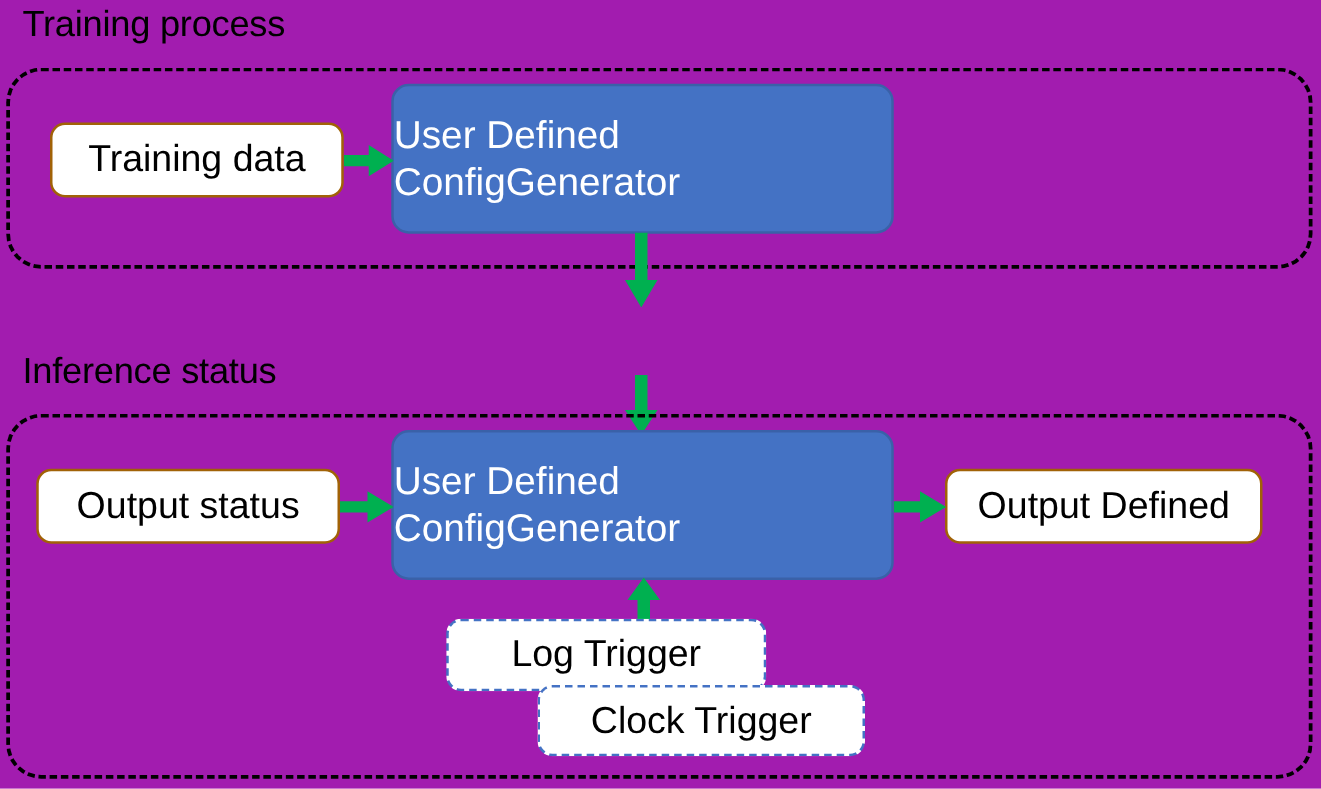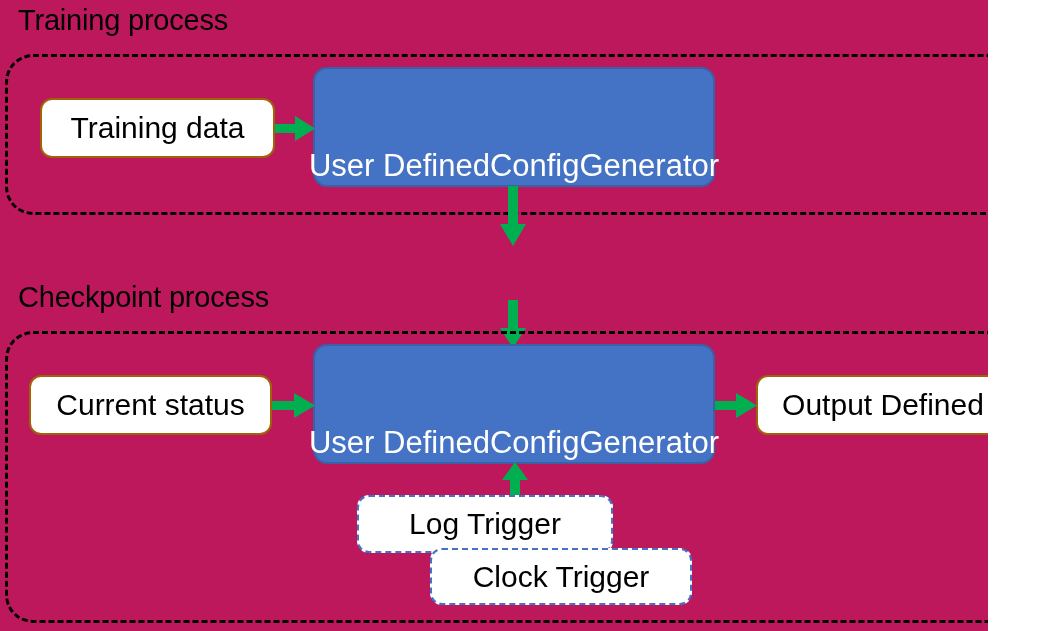--- a/index.html
+++ b/index.html
@@ -5,25 +5,24 @@
   html, body {
     margin: 0;
     padding: 0;
     background: #ffffff;
   }
   body {
     font-family: "Liberation Sans", sans-serif;
   }
   #canvas {
     position: relative;
-    width: 961px;
+    width: 1057px;
     height: 631px;
-    background: #be185d;
+    background: #a21caf;
     overflow: hidden;
-    padding-left: 27px;
   }
 
   
   .section-label {
     position: absolute;
     font-size: 29px;
     line-height: 1;
     color: #000000;
     white-space: nowrap;
     letter-spacing: -0.2px;
@@ -55,22 +54,22 @@
   }
 
   
   .node-blue {
     position: absolute;
     box-sizing: border-box;
     background: #4472C4;
     border: 2px solid #3A61A8;
     border-radius: 14px;
     display: flex;
-    flex-direction: row;
-    align-items: flex-end;
+    flex-direction: column;
+    align-items: flex-start;
     justify-content: center;
     color: #ffffff;
     font-size: 31px;
     line-height: 1.22;
     white-space: nowrap;
   }
   .node-blue .ln { display: block; }
 
   
   .node-trigger {
@@ -125,25 +124,25 @@
   </div>
 
 
   <div class="arrow" style="left:496px; top:300px; width:34px; height:48px;">
     <svg width="34" height="48" viewBox="0 0 34 48">
       <rect x="12" y="0" width="10" height="32" fill="#00B050"></rect>
       <polygon points="4,28 30,28 17,48" fill="#00B050"></polygon>
     </svg>
   </div>
 
-  <div class="section-label" style="left:18px; top:283px;">Checkpoint process</div>
+  <div class="section-label" style="left:18px; top:283px;">Inference status</div>
 
   <div class="group-box" style="left:5px; top:331px; width:1045px; height:292px;"></div>
 
-  <div class="node-plain" style="left:29px; top:375px; width:243px; height:60px;">Current status</div>
+  <div class="node-plain" style="left:29px; top:375px; width:243px; height:60px;">Output status</div>
 
   <div class="node-blue" style="left:313px; top:344px; width:402px; height:120px;">
     <span class="ln">User Defined</span>
     <span class="ln">ConfigGenerator</span>
   </div>
 
   <div class="node-plain" style="left:756px; top:375px; width:254px; height:60px;">Output Defined</div>
 
   <div class="arrow" style="left:272px; top:388px; width:43px; height:34px;">
     <svg width="43" height="34" viewBox="0 0 43 34">

